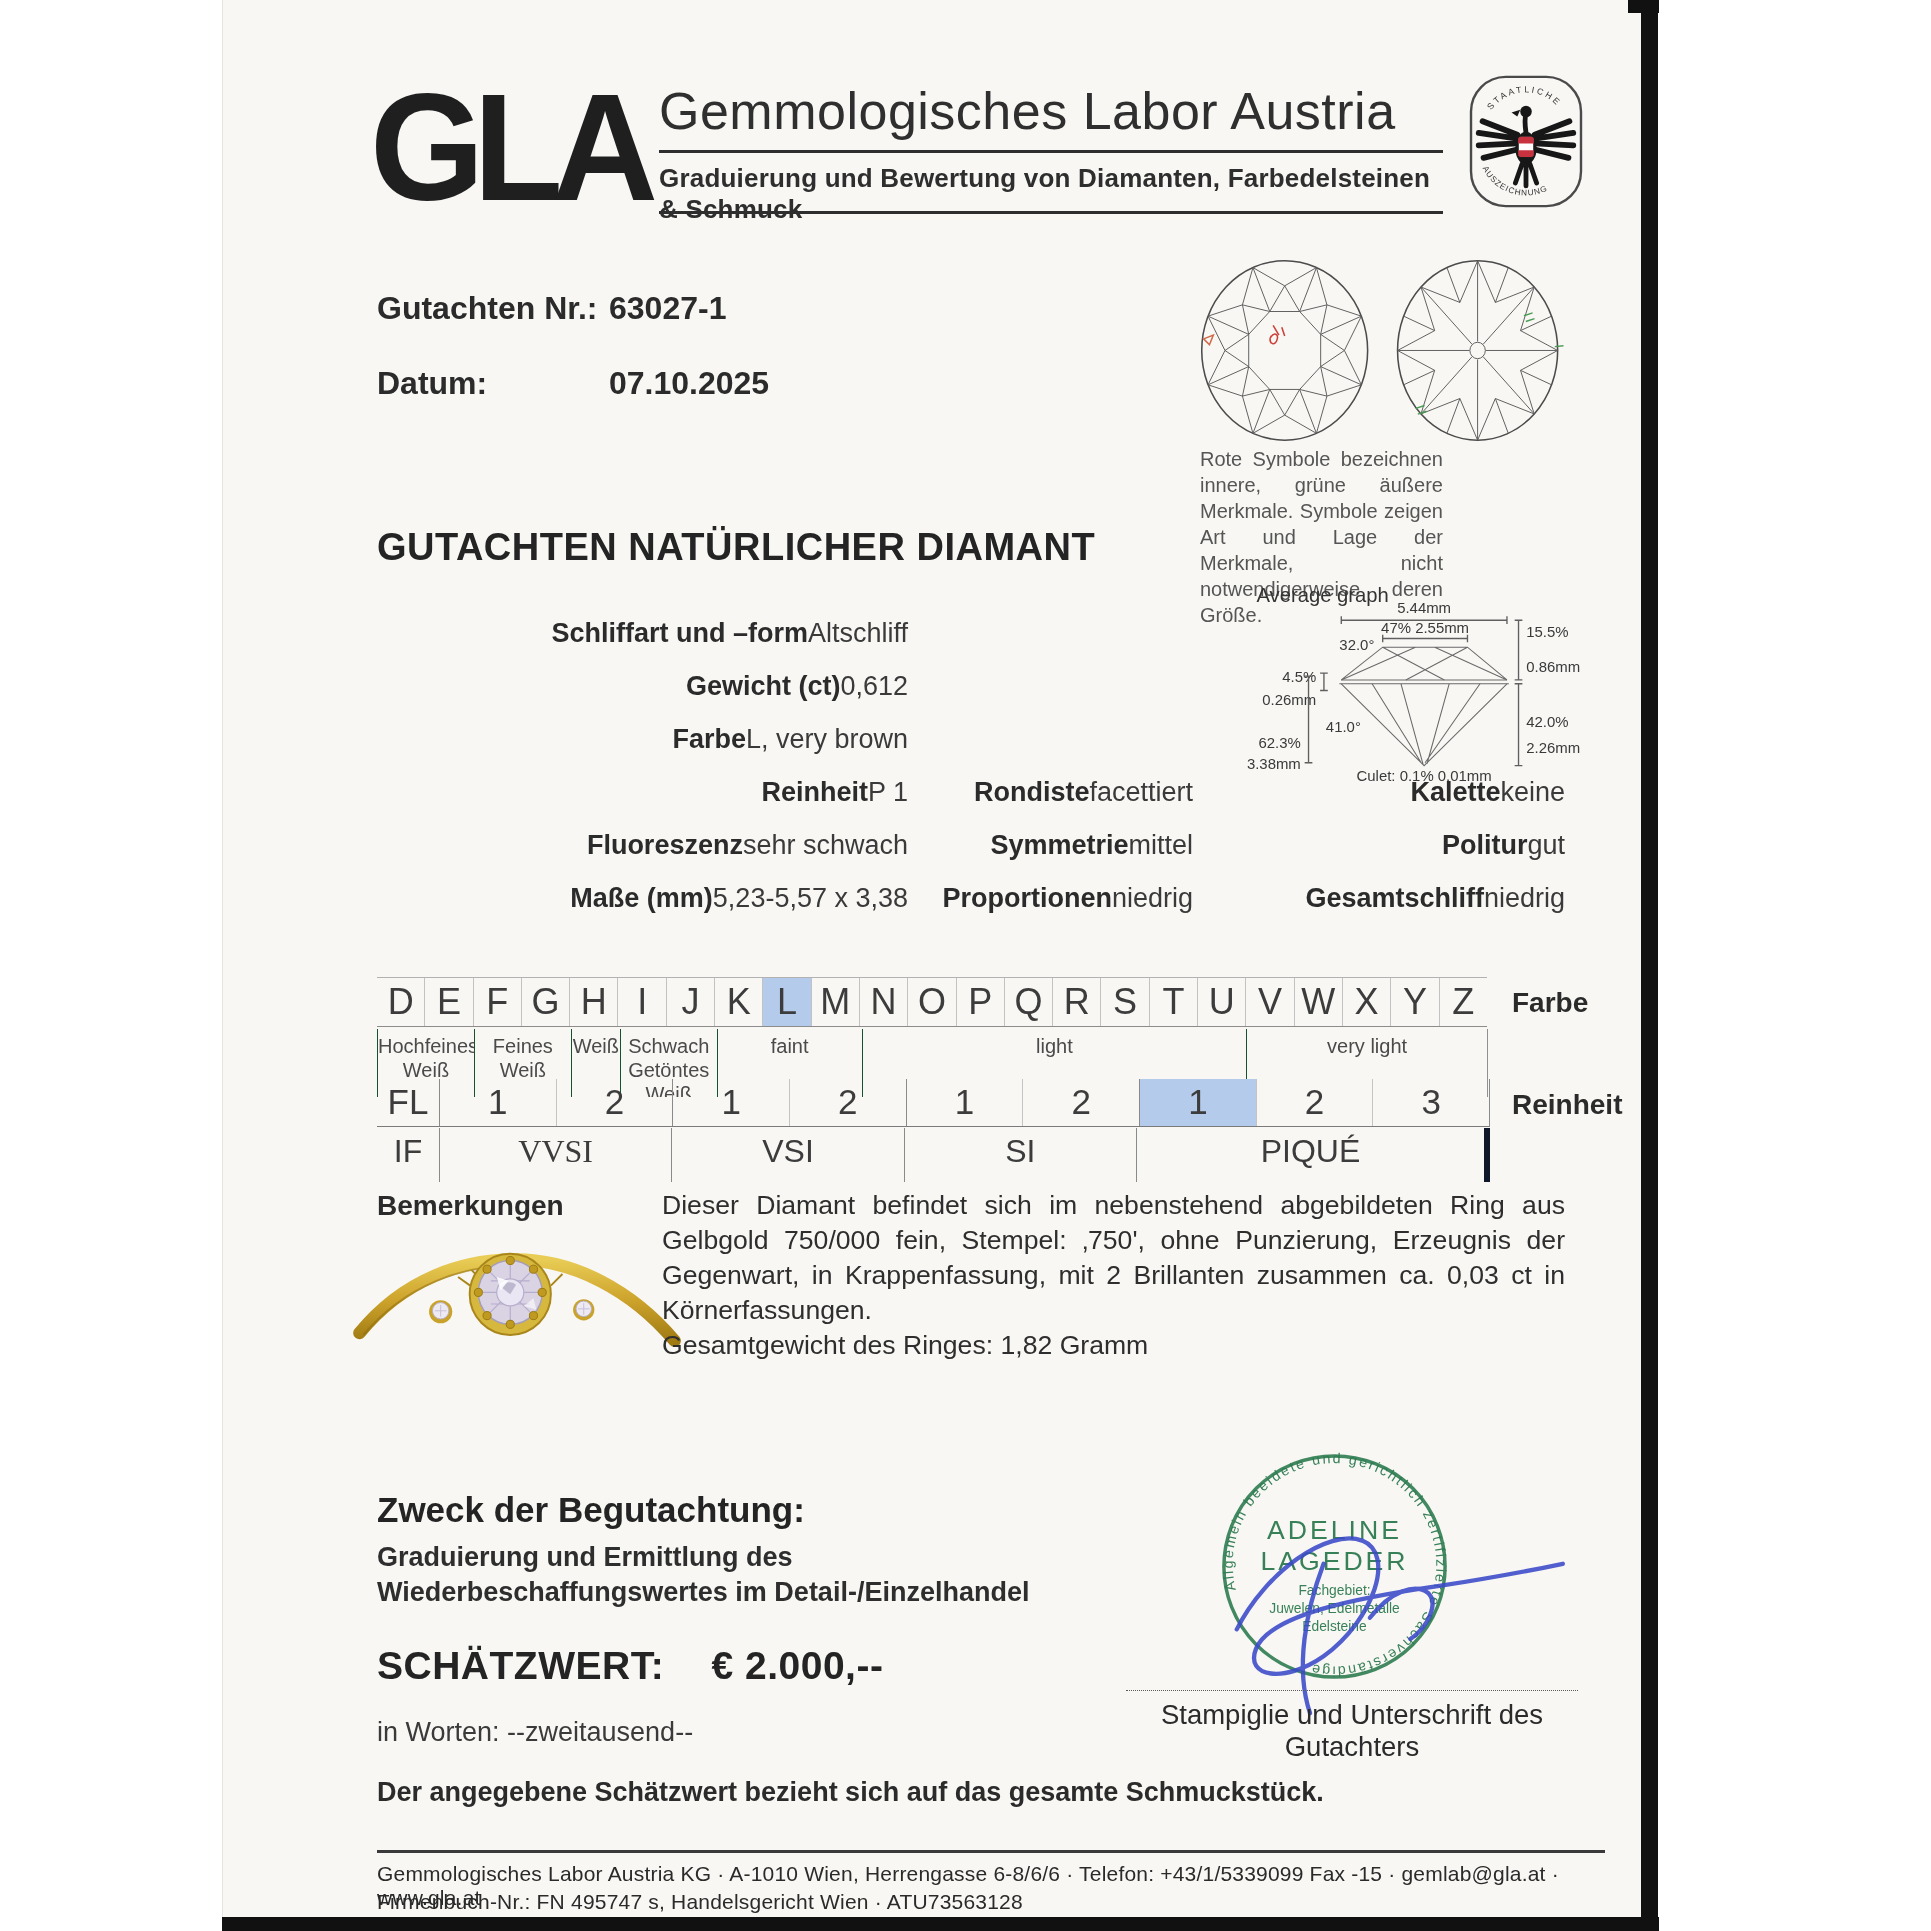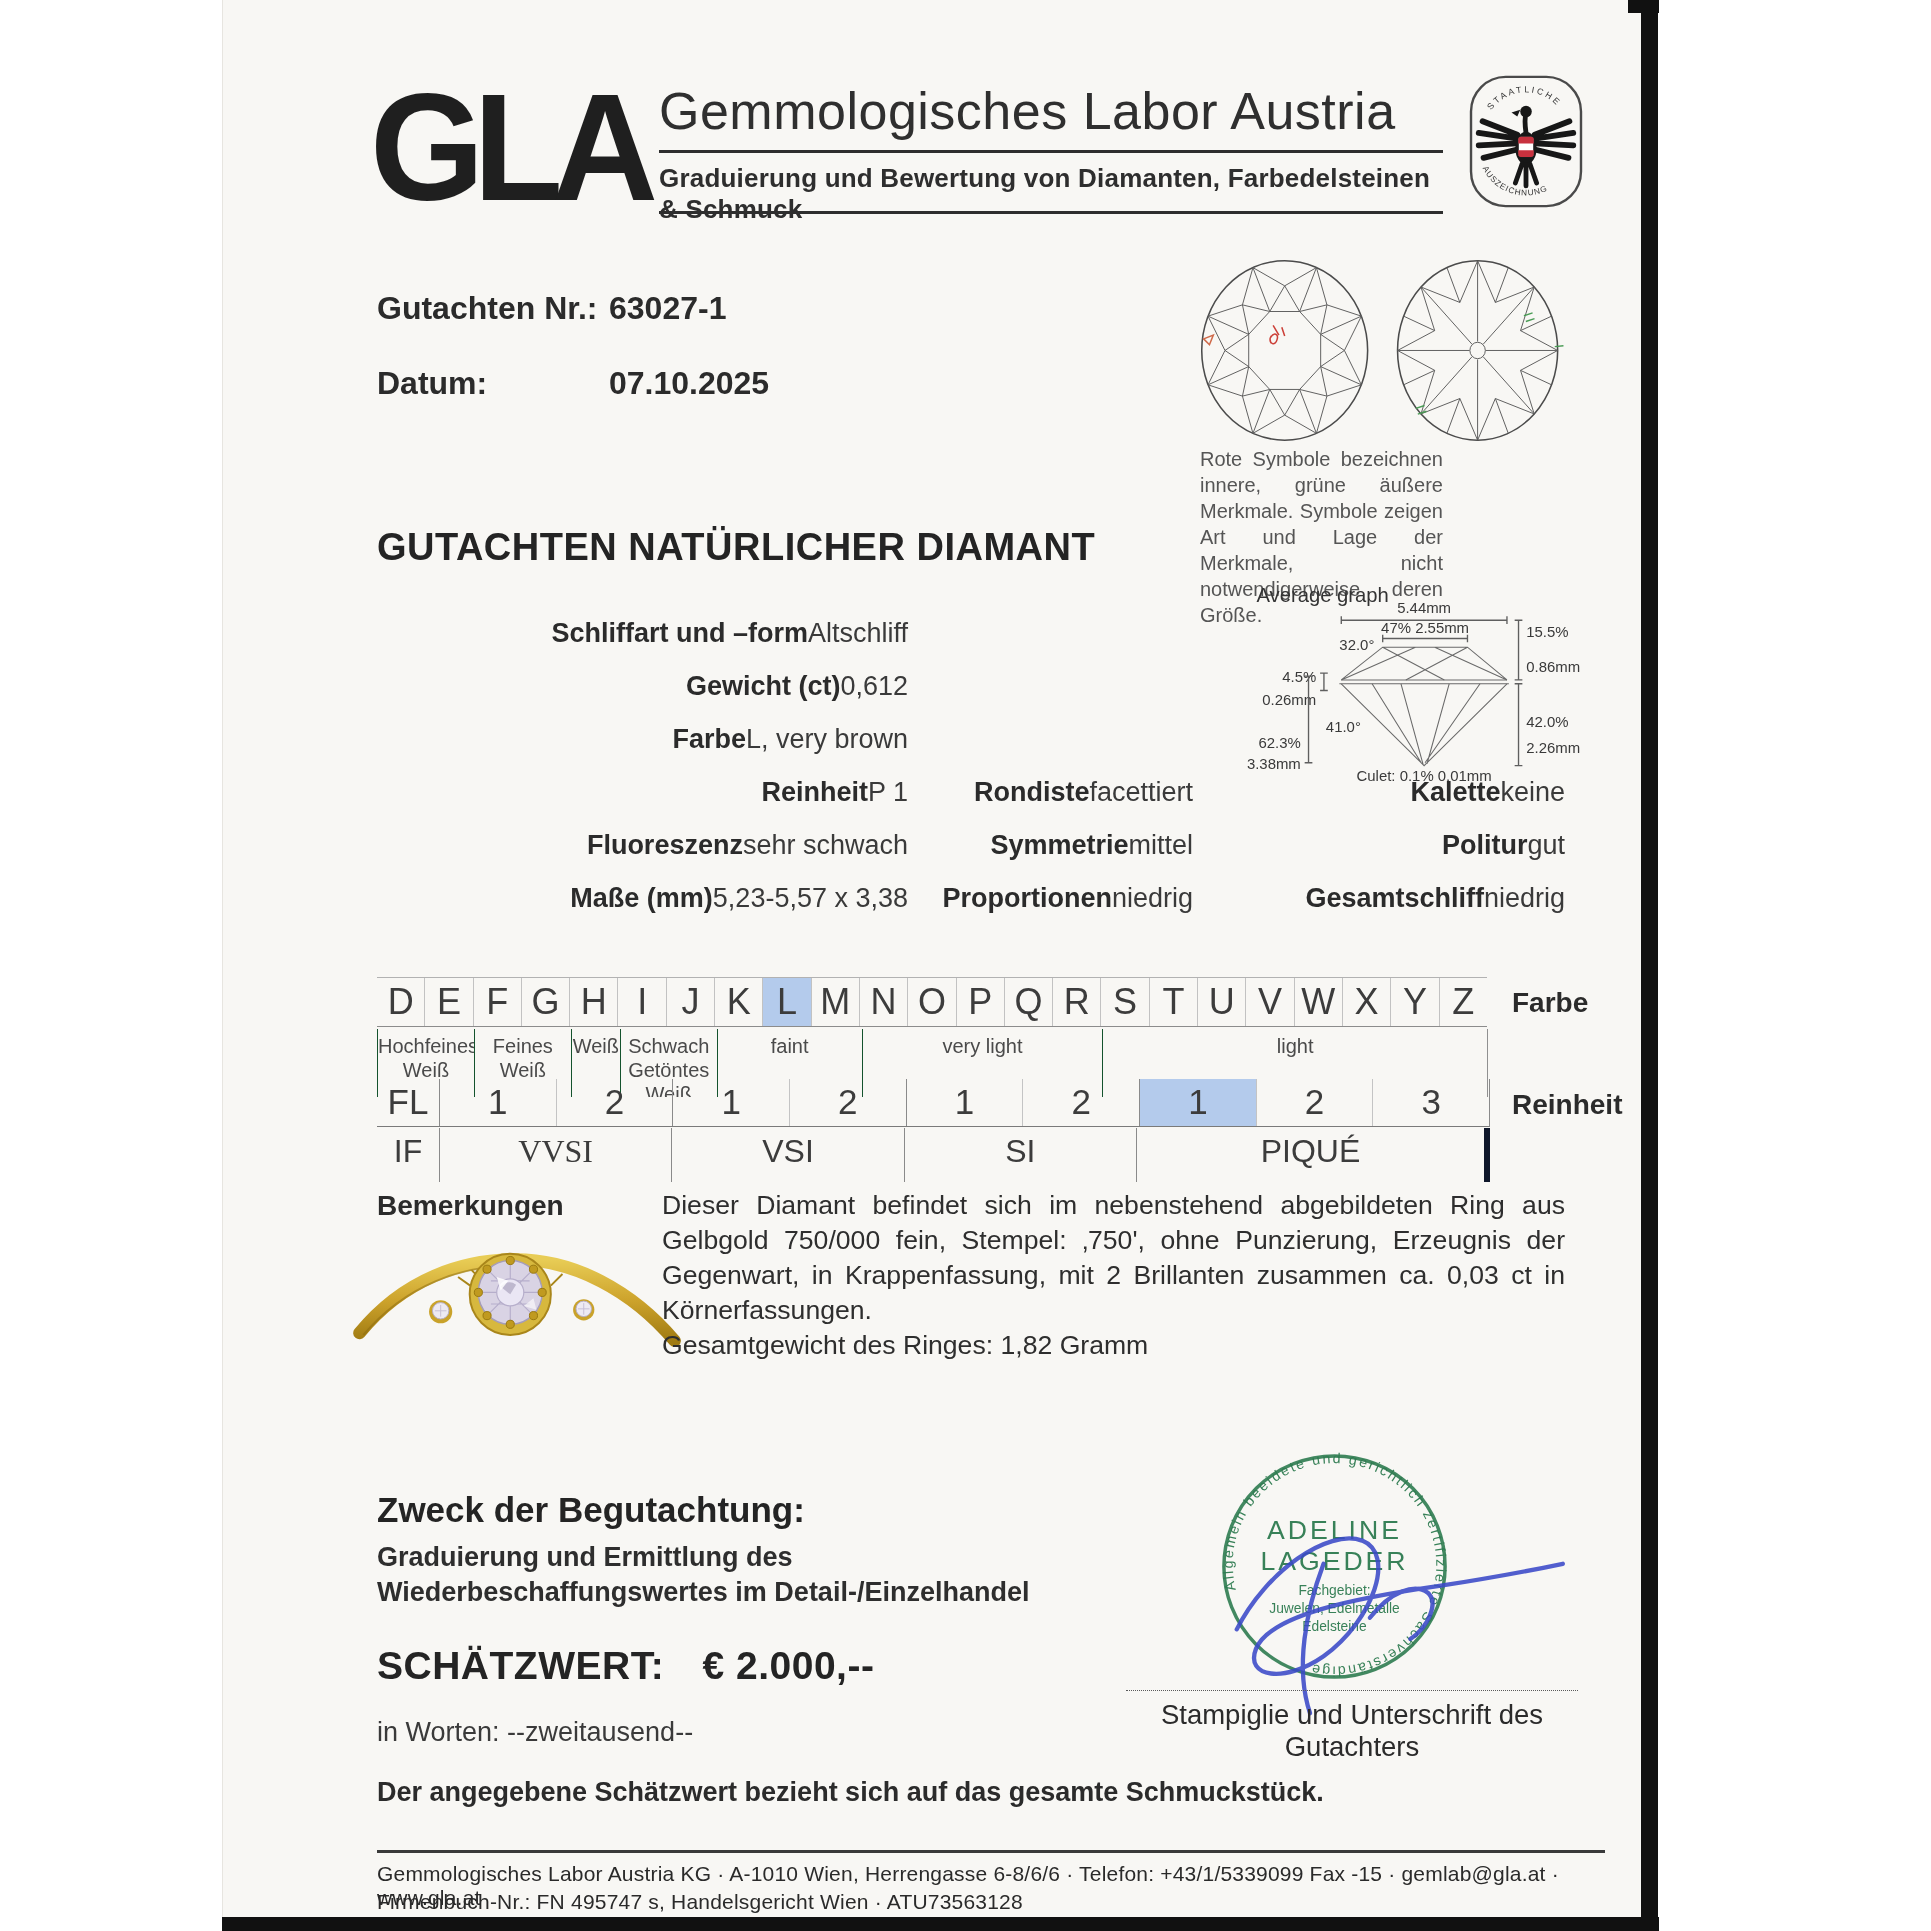--- a/index.html
+++ b/index.html
@@ -236,22 +236,22 @@
       <div class="cletter">X</div>
       <div class="cletter">Y</div>
       <div class="cletter">Z</div>
     </div>
   <div class="abs cgroups">
       <div class="cgroup" style="flex-grow: 2;">Hochfeines Weiß</div>
       <div class="cgroup" style="flex-grow: 2;">Feines Weiß</div>
       <div class="cgroup" style="flex-grow: 1;">Weiß</div>
       <div class="cgroup" style="flex-grow: 2;">Schwach Getöntes Weiß</div>
       <div class="cgroup" style="flex-grow: 3;">faint</div>
+      <div class="cgroup" style="flex-grow: 8;">light</div>
       <div class="cgroup" style="flex-grow: 5;">very light</div>
-      <div class="cgroup" style="flex-grow: 8;">light</div>
     </div>
   <div class="abs axis" style="left:1289px;top:987px">Farbe</div>
 
   <div class="abs qrow">
       <div class="qcell qfirst">FL</div>
       <div class="qcell gb">1</div>
       <div class="qcell">2</div>
       <div class="qcell gb">1</div>
       <div class="qcell">2</div>
       <div class="qcell gb">1</div>
@@ -317,21 +317,21 @@
     <p>Dieser Diamant befindet sich im nebenstehend abgebildeten Ring aus Gelbgold 750/000 fein, Stempel: ‚750', ohne Punzierung, Erzeugnis der Gegenwart, in Krappenfassung, mit 2 Brillanten zusammen ca. 0,03 ct in Körnerfassungen.</p>
     <p>Gesamtgewicht des Ringes: 1,82 Gramm</p>
   </div>
 
   <div class="abs ptitle" style="left:154px;top:1490px">Zweck der Begutachtung:</div>
   <div class="abs pline" style="left:154px;top:1542px">Graduierung und Ermittlung des</div>
   <div class="abs pline" style="left:154px;top:1577px">Wiederbeschaffungswertes im Detail-/Einzelhandel</div>
 
   <div class="abs vrow" style="left:154px;top:1644px">
     <span>SCHÄTZWERT:</span>
-    <span style="margin-left:27px">€ 2.000,--</span>
+    <span style="margin-left:36px">€ 2.000,--</span>
   </div>
   <div class="abs vwords" style="left:154px;top:1717px">in Worten: --zweitausend--</div>
   <div class="abs vnote" style="left:154px;top:1777px">Der angegebene Schätzwert bezieht sich auf das gesamte Schmuckstück.</div>
 
   <svg class="abs" style="left:993px;top:1448px" width="237" height="237" viewBox="0 0 240 240">
     <circle cx="120" cy="120" r="112" fill="none" stroke="#2e7b50" stroke-width="3.5" opacity="0.9"></circle>
     <path id="stc" d="M22,150 A103,103 0 1 1 218,150 A103,103 0 0 1 22,150" fill="none"></path>
     <text font-size="14.5" fill="#2e7b50" letter-spacing="2" opacity="0.95">
       <textPath href="#stc" startOffset="1%">Allgemein beeidete und gerichtlich zertifizierte Sachverständige</textPath>
     </text>

